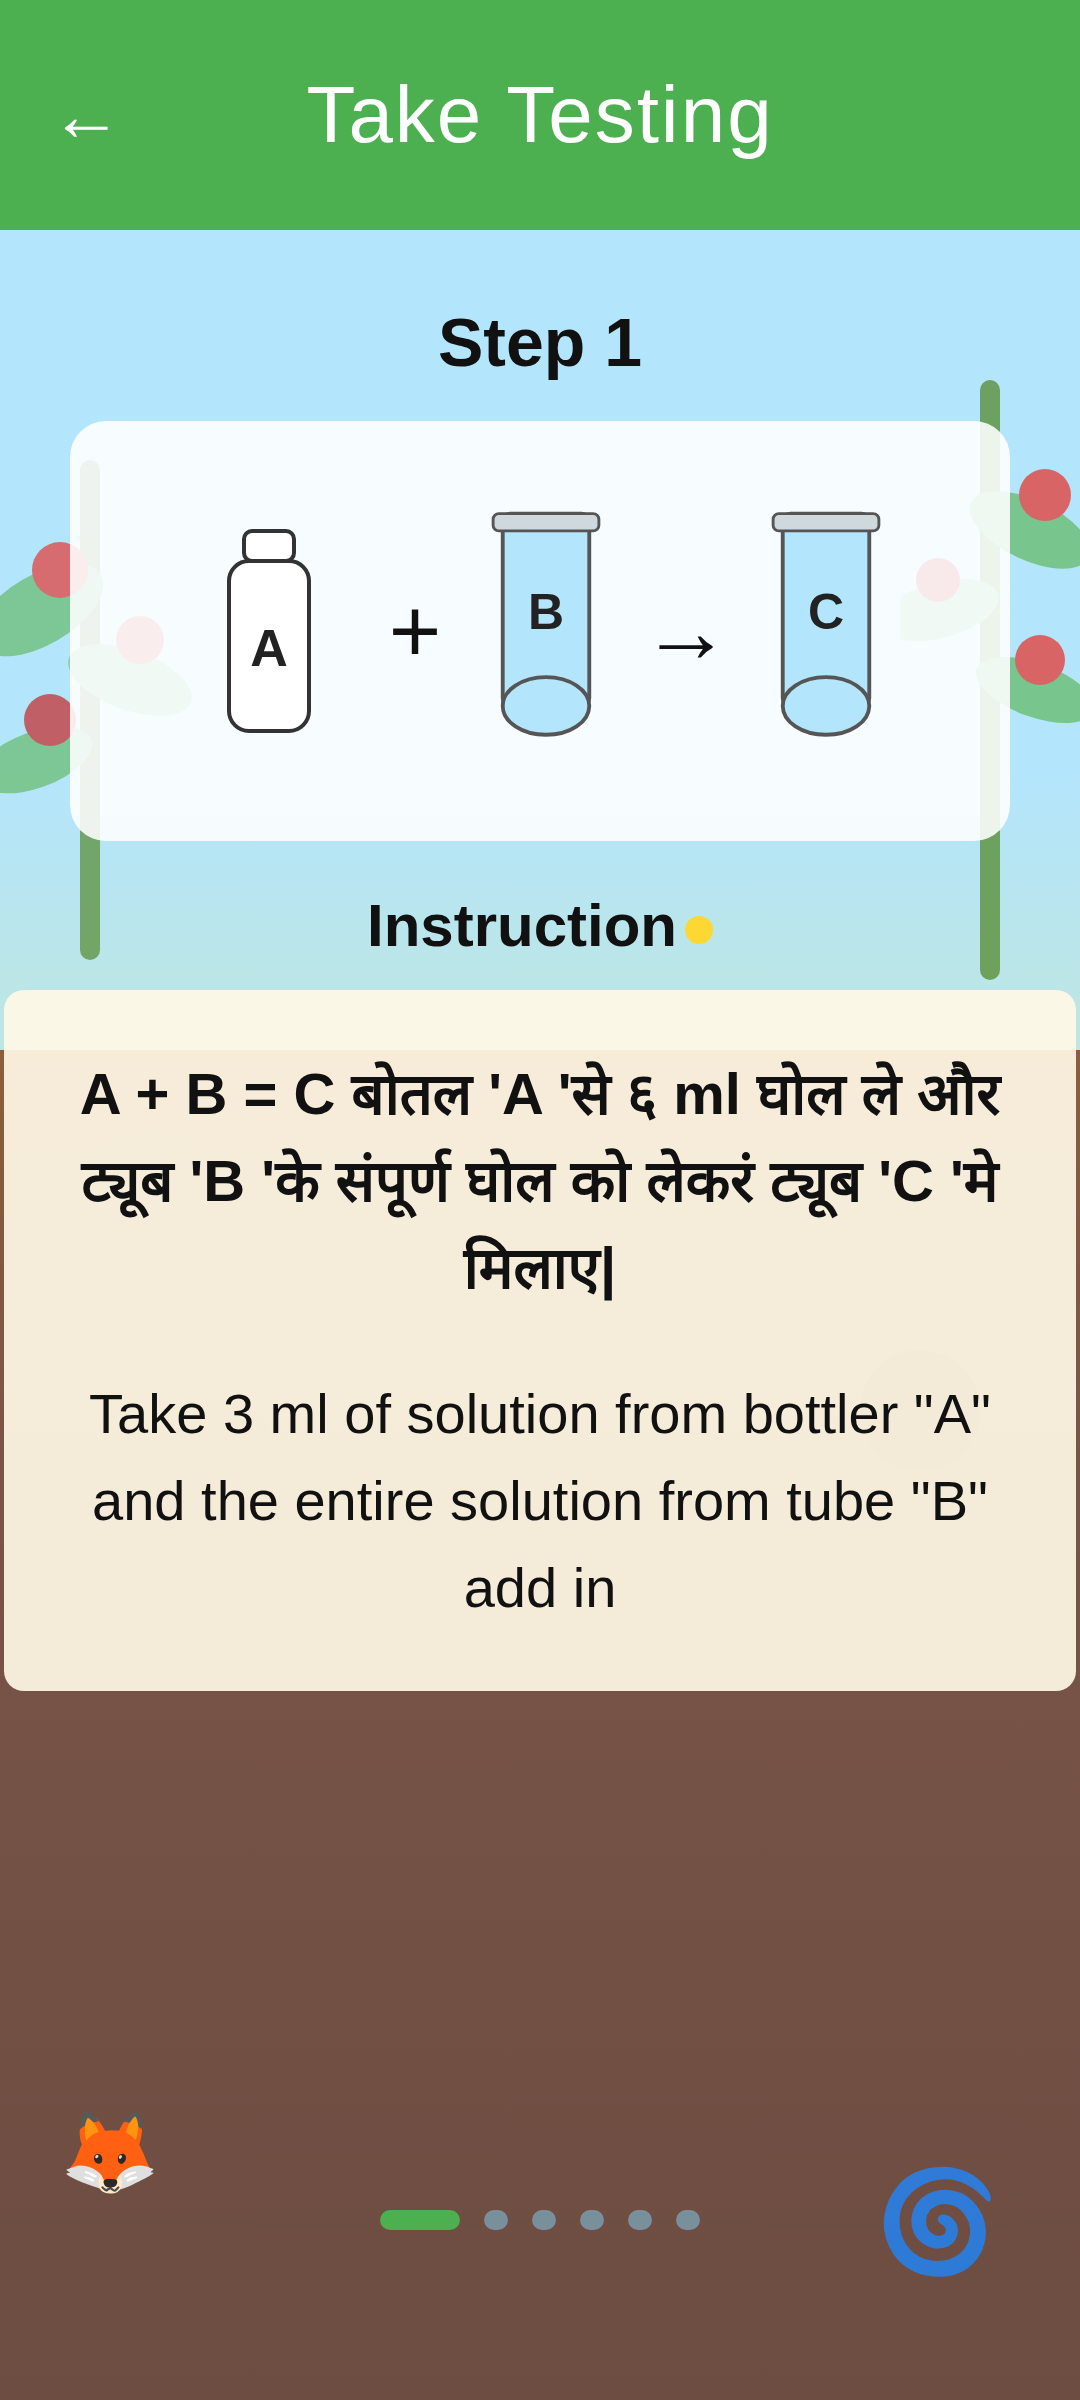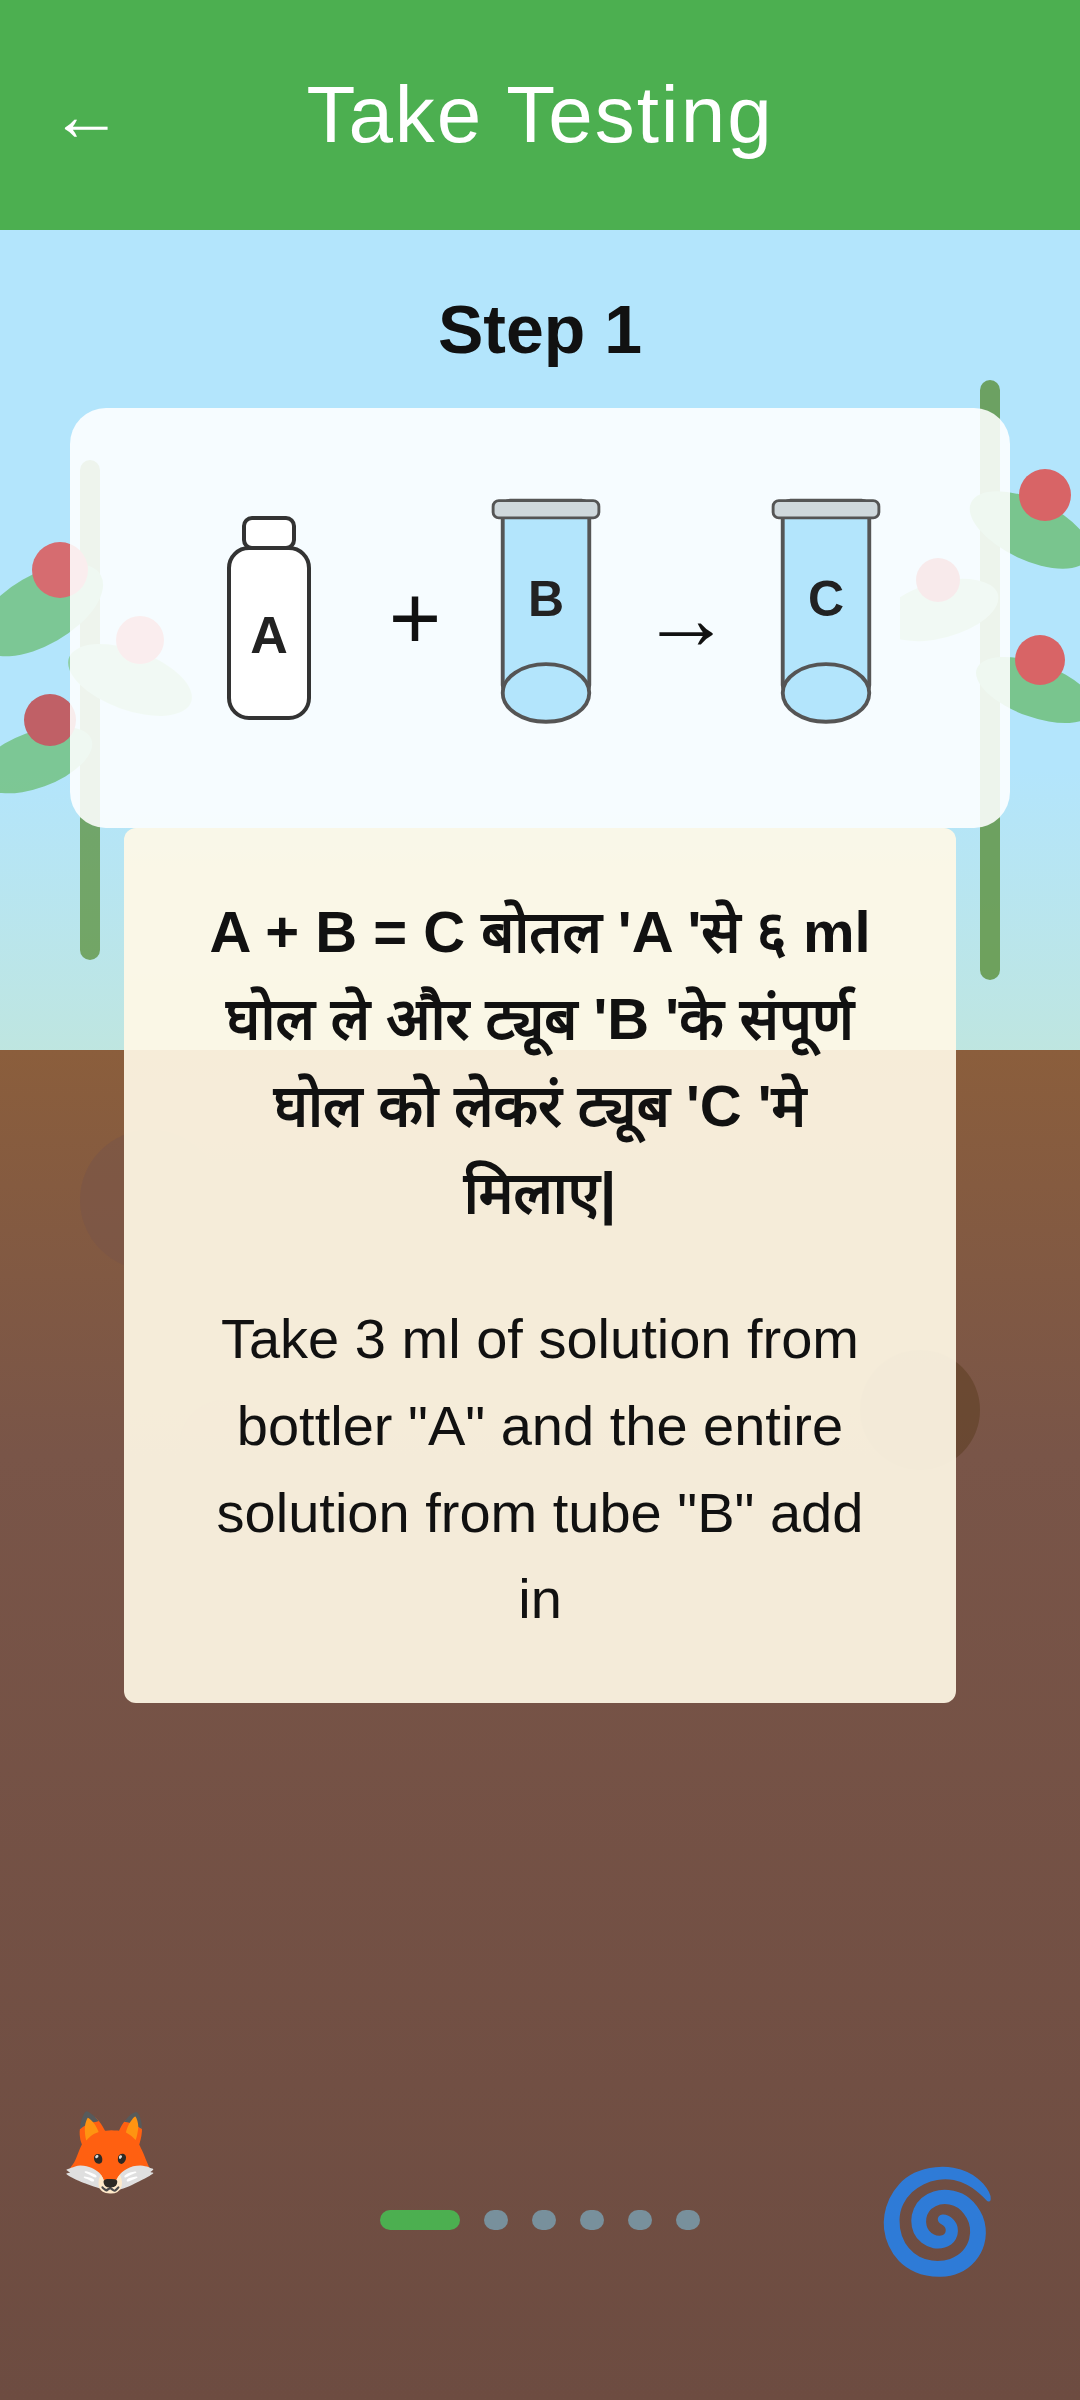--- a/index.html
+++ b/index.html
@@ -64,21 +64,21 @@
     
     .soil-dec {
       position: absolute;
       border-radius: 50%;
       background: rgba(121, 85, 72, 0.6);
     }
 
     
     .content {
       position: absolute;
-      top: 230px;
+      top: 243px;
       left: 0;
       width: 100%;
       z-index: 5;
       display: flex;
       flex-direction: column;
       align-items: center;
     }
 
     .step-label {
       font-size: 68px;
@@ -142,23 +142,23 @@
       font-size: 60px;
       font-weight: 700;
       color: #111;
       margin-top: 50px;
       margin-bottom: 30px;
       text-align: center;
     }
 
     
     .instruction-card {
-      width: 832px;
+      width: 1072px;
       background: rgba(255, 248, 230, 0.92);
-      border-radius: 12px;
+      border-radius: 20px;
       padding: 60px 70px;
       min-height: 680px;
     }
 
     .hindi-text {
       font-size: 58px;
       font-weight: 700;
       color: #111;
       text-align: center;
       line-height: 1.5;
@@ -333,20 +333,23 @@
     <div>
       <svg class="tube-svg" viewBox="0 0 130 260" xmlns="http://www.w3.org/2000/svg">
         <rect x="20" y="10" width="90" height="200" rx="8" fill="#b3e5fc" stroke="#555" stroke-width="4"></rect>
         <ellipse cx="65" cy="210" rx="45" ry="30" fill="#b3e5fc" stroke="#555" stroke-width="4"></ellipse>
         <rect x="10" y="10" width="110" height="18" rx="6" fill="#cfd8dc" stroke="#555" stroke-width="3"></rect>
         <text x="65" y="130" text-anchor="middle" font-size="52" font-weight="bold" fill="#222">C</text>
       </svg>
     </div>
   </div>
 
+  <div class="instruction-label">
+    <span>Instruction</span><span class="yellow-dot"></span>
+  </div>
 
   <div class="instruction-card">
     <div class="hindi-text">A + B = C  बोतल 'A 'से ६ ml घोल ले और ट्यूब 'B 'के संपूर्ण घोल को लेकरं ट्यूब 'C 'मे मिलाए|</div>
     <div class="english-text">Take 3 ml of solution from bottler "A" and the entire solution from tube "B" add in</div>
   </div>
 
 </div>
 
 <div class="animal-icon">🦊</div>
 

